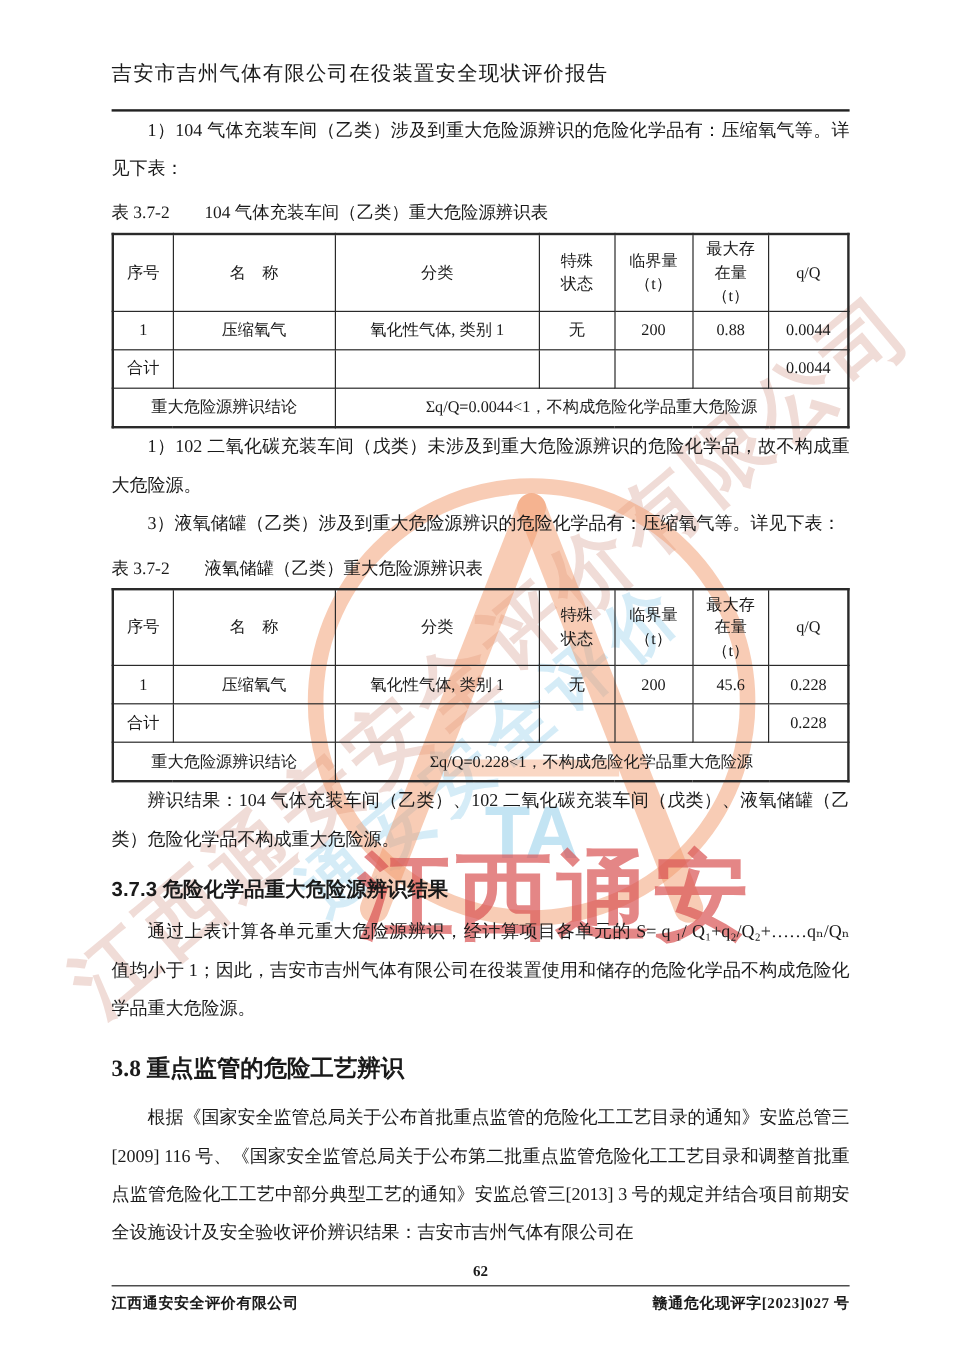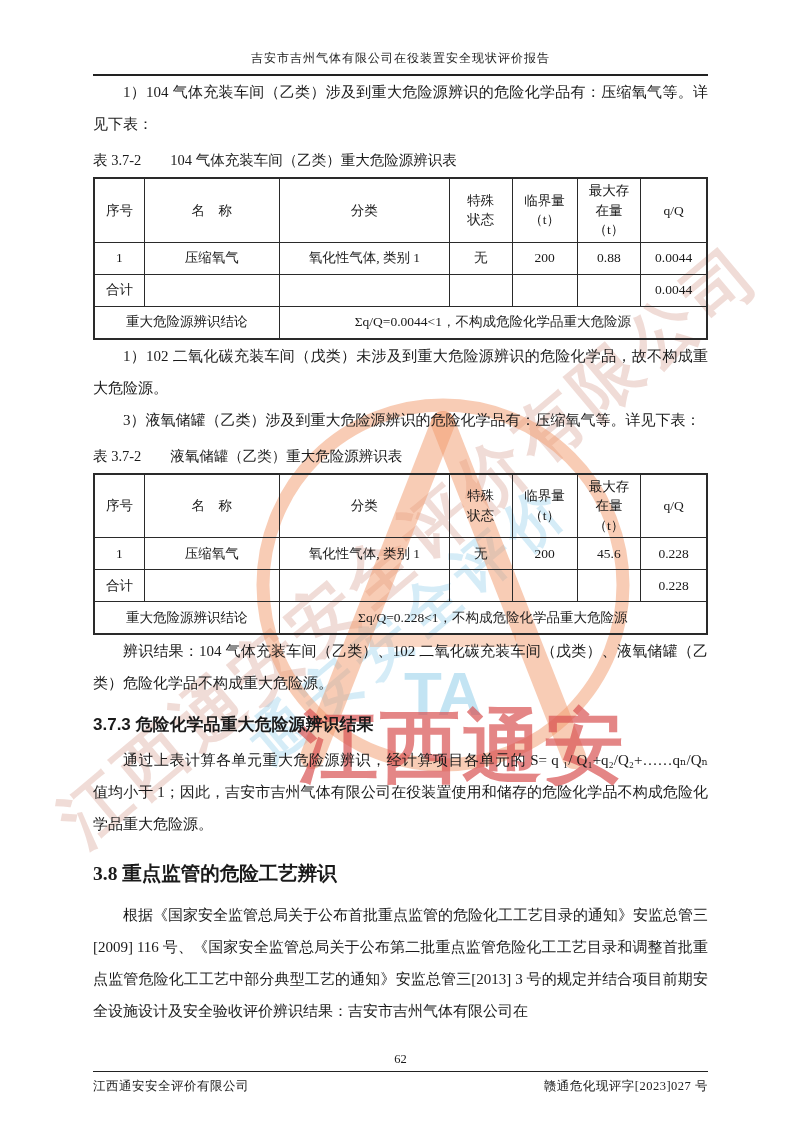--- a/index.html
+++ b/index.html
@@ -36,22 +36,22 @@
     position:absolute;left:298px;top:694px;
     font-family:"Liberation Sans","DejaVu Sans",sans-serif;
     font-size:80px;font-weight:bold;letter-spacing:2px;
     color:rgba(216,82,82,0.70);
     white-space:nowrap;
   }
   .wm-logo{position:absolute;left:250px;top:385px;}
   
   .content{position:relative;z-index:1;padding:50px 92px 0 93px;}
   .hdr-title{
-    text-align:center;font-size:12px;letter-spacing:1px;
-    padding-bottom:7px;border-bottom:2px solid #222;
+    font-size:17px;letter-spacing:1px;
+    padding-bottom:18px;border-bottom:2px solid #222;
   }
   p.body{
     margin:0;font-size:15px;line-height:32px;
     text-align:justify;text-indent:2em;
   }
   p.first{margin-top:16px;}
   .table-title{
     text-align:left;font-size:14.5px;margin:11px 0 7px 0;font-weight:normal;
   }
   table.hz{
@@ -67,21 +67,21 @@
   .gap-after-table{margin-top:9px;}
   h3.h373{
     font-family:"Liberation Sans","DejaVu Sans",sans-serif;
     font-size:17px;margin:14px 0 8px 0;font-weight:bold;
   }
   h2.h38{
     font-size:19.5px;margin:20px 0 12px 0;font-weight:bold;
     font-family:"Liberation Serif","DejaVu Serif",serif;
   }
   
-  .footer{position:absolute;left:93px;right:92px;bottom:36px;z-index:1;}
+  .footer{position:absolute;left:93px;right:92px;bottom:36px;z-index:1;font-weight:bold;}
   .page-num{text-align:center;font-size:12.5px;margin-bottom:4px;}
   .footer-rule{border-top:1.5px solid #222;}
   .footer-row{
     display:flex;justify-content:space-between;
     font-size:12.5px;margin-top:6px;letter-spacing:0.5px;
   }
 </style>
 </head>
 <body>
 

